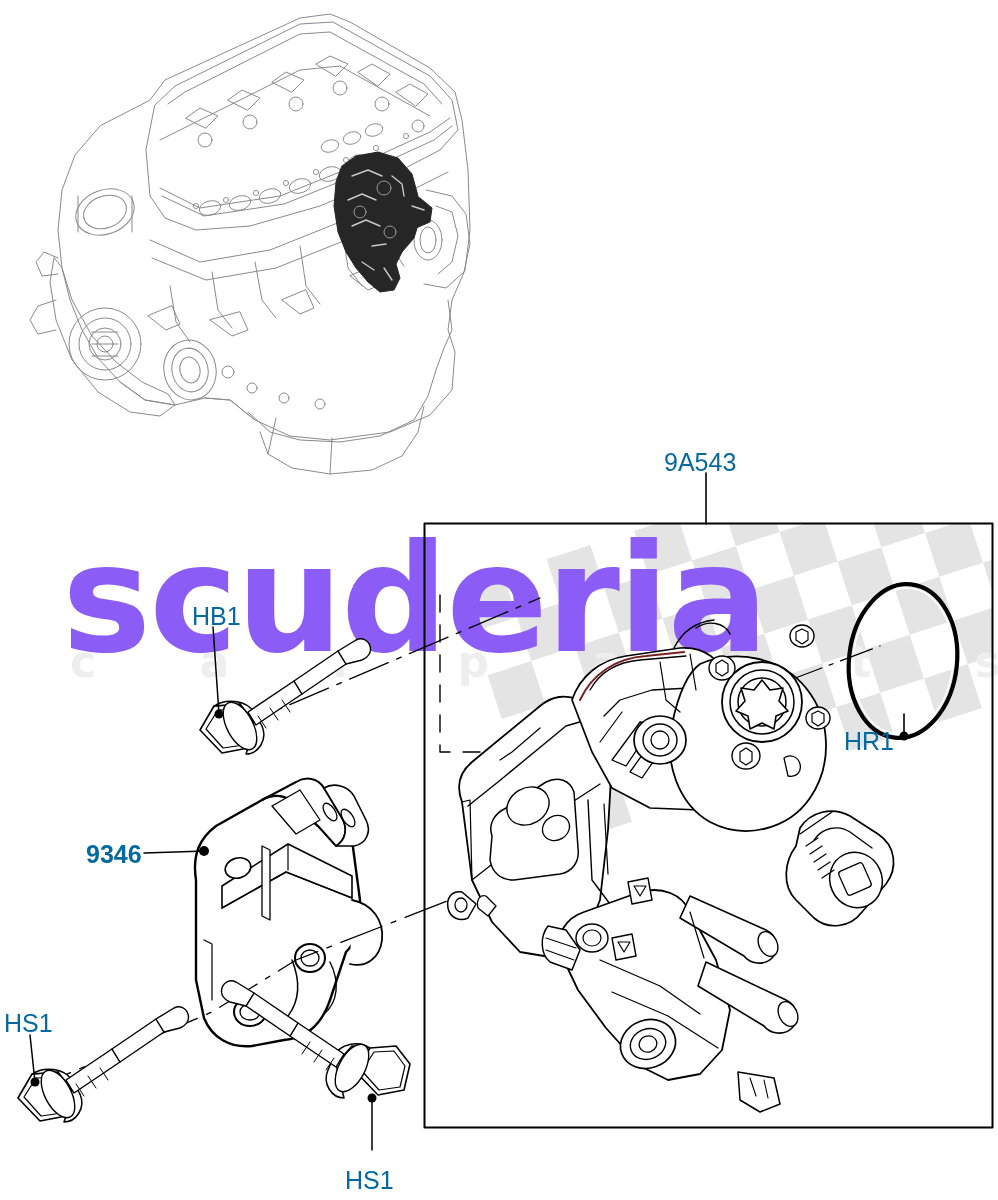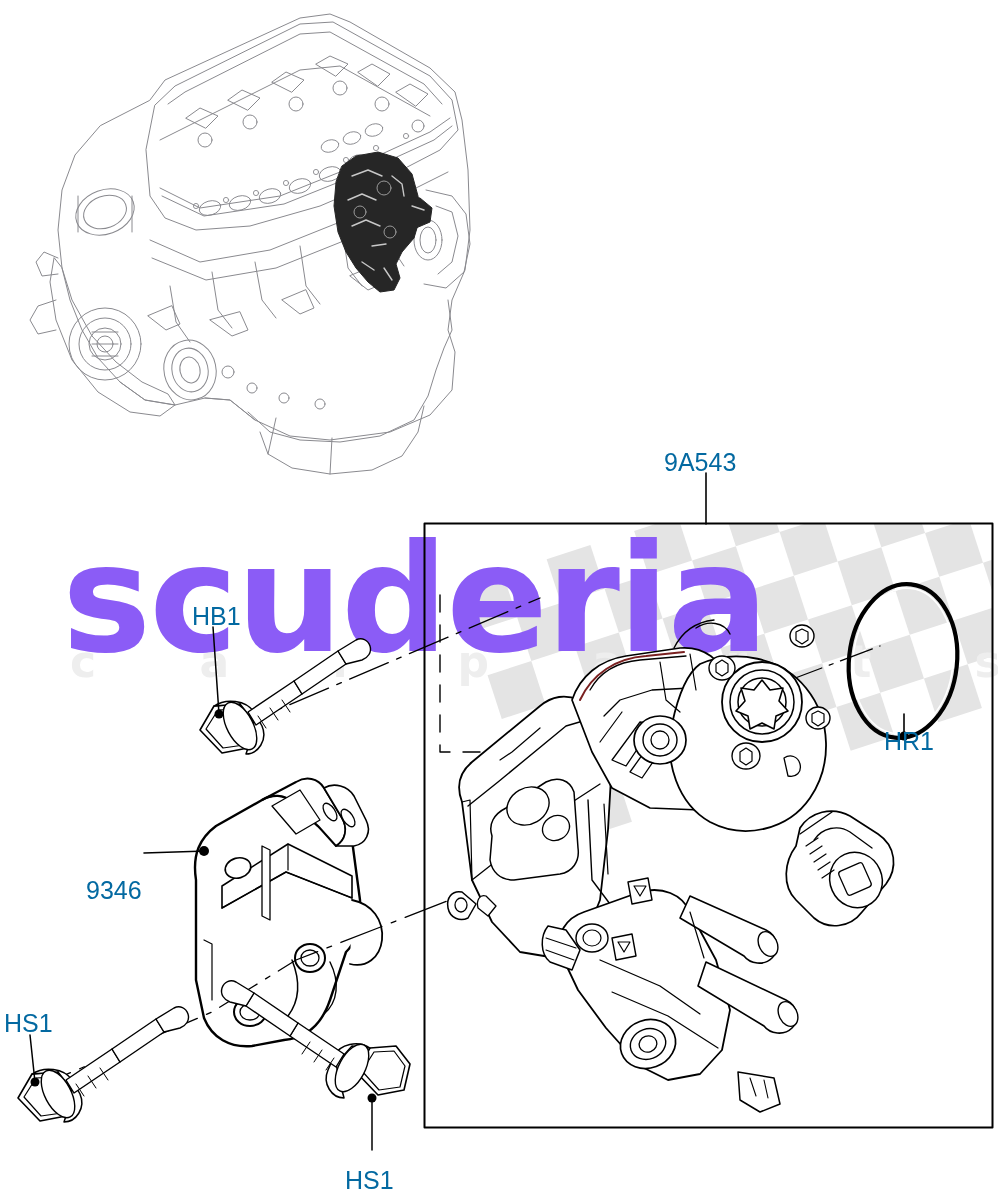--- a/index.html
+++ b/index.html
@@ -492,21 +492,21 @@
         <path d="M690 654 L696 690" fill="none" stroke="#000" stroke-width="1.2"></path>
       </g>
 
     </g>
   </svg>
 
   <div class="lbl" style="left:664px; top:448px;">9A543</div>
 
   <div class="lbl" style="left:192px; top:602px;">HB1</div>
 
-  <div class="lbl" style="left:884px; top:727px;text-align:right;">HR1</div>
-
-  <div class="lbl" style="left:86px; top:876px;">9346</div>
+  <div class="lbl" style="left:844px; top:727px;text-align:right;">HR1</div>
+
+  <div class="lbl" style="left:86px; top:840px;font-weight:bold;">9346</div>
 
   <div class="lbl" style="left:4px; top:1009px;">HS1</div>
 
   <div class="lbl" style="left:345px; top:1166px;">HS1</div>
 
 </div>
 
 </body></html>

